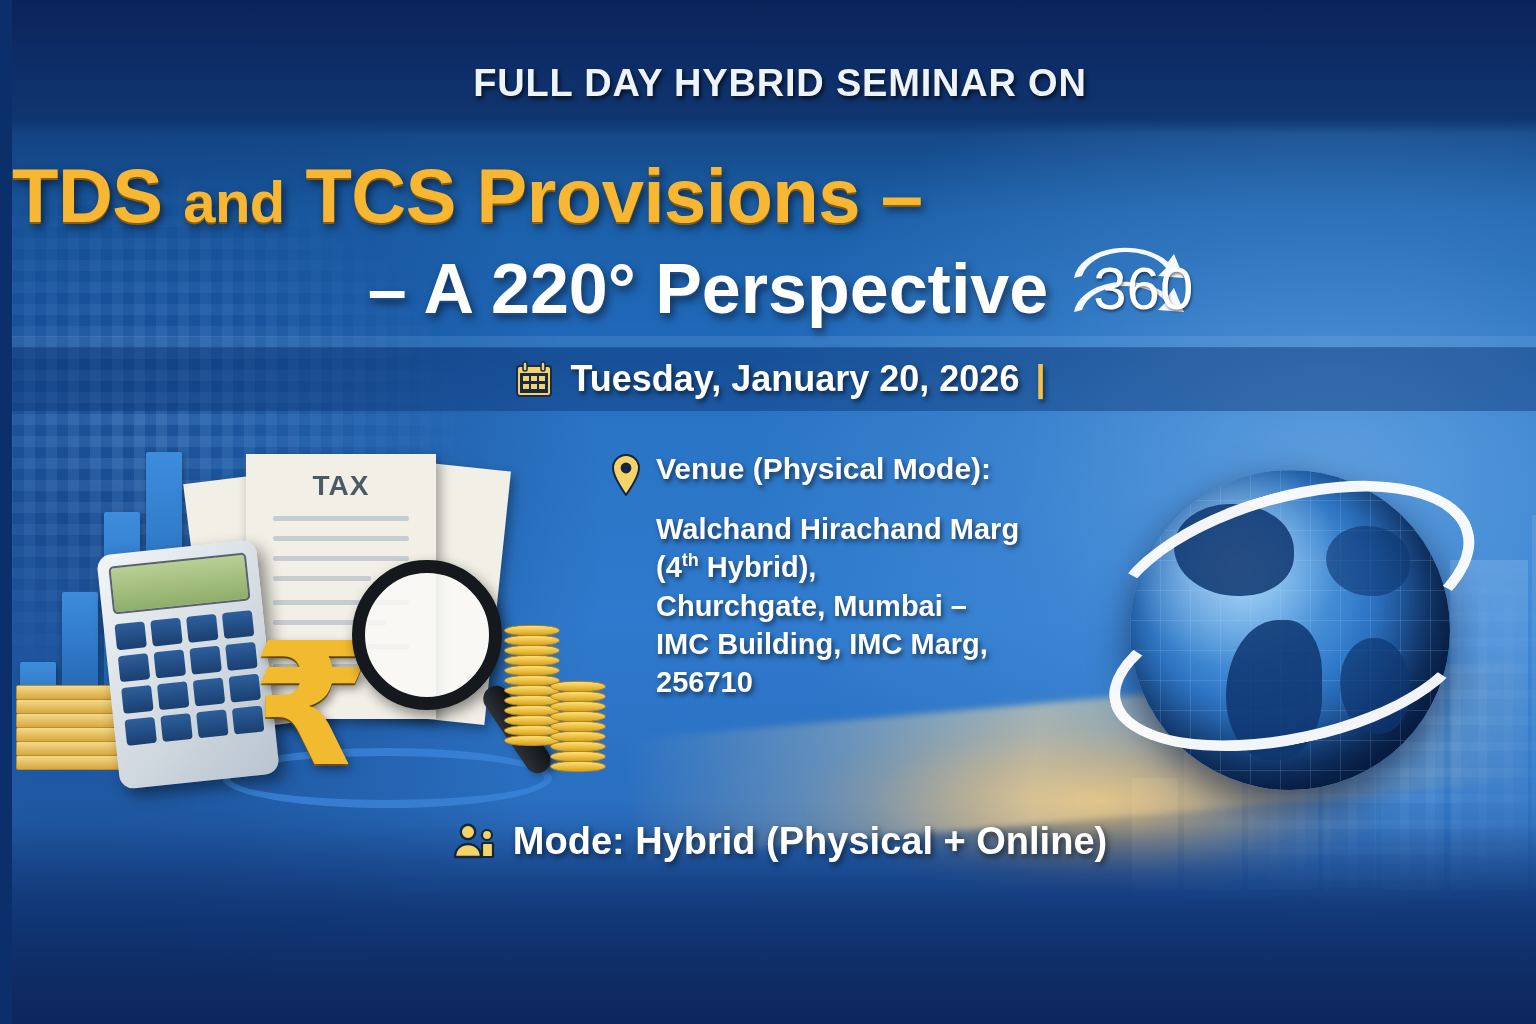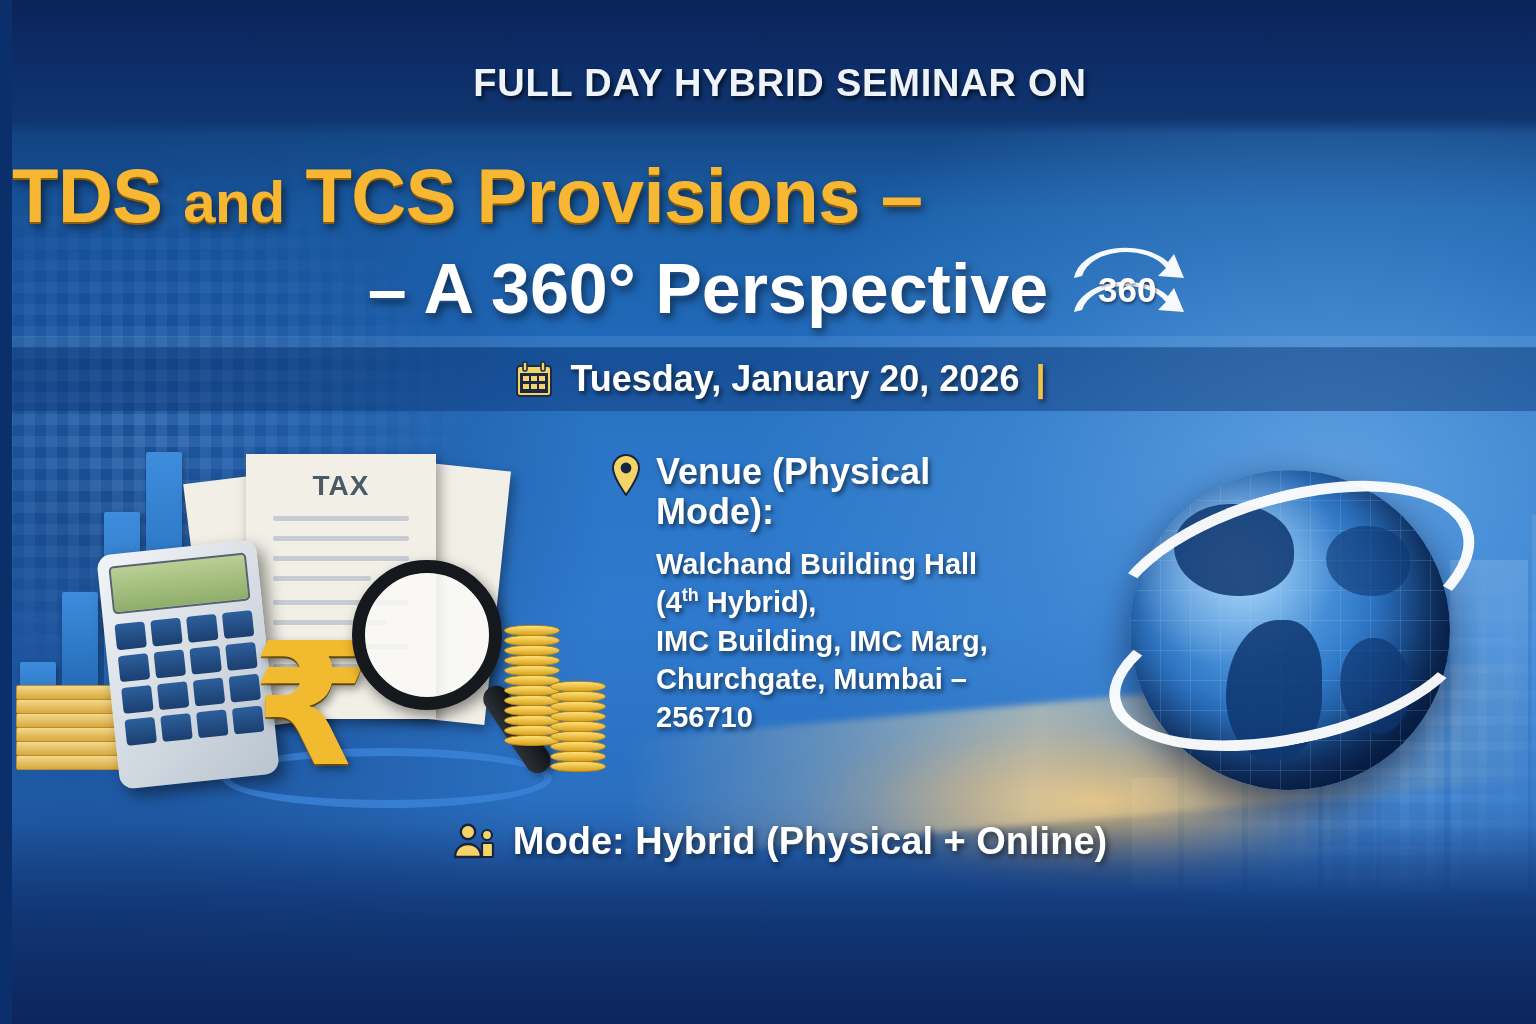--- a/index.html
+++ b/index.html
@@ -103,23 +103,23 @@
   .title-2{
     margin-top:12px;font-size:70px;font-weight:bold;line-height:1;
     color:#ffffff;text-shadow:0 2px 0 #1d4a86, 3px 5px 9px rgba(0,0,0,.5);
     display:flex;align-items:center;justify-content:center;gap:14px;
   }
 
   
   .icon360{position:relative;width:130px;height:86px;flex:0 0 auto;}
   .icon360 svg{position:absolute;left:0;top:0;}
   .icon360 .num{
-    position:absolute;left:0;top:0;width:130px;height:86px;
+    position:absolute;left:16px;top:0;width:130px;height:86px;
     display:flex;align-items:center;justify-content:center;
-    font-size:35px;font-weight:bold;color:#fff;
+    font-size:60px;font-weight:normal;color:#fff;
     text-shadow:1px 2px 3px rgba(0,0,0,.5);
   }
 
   
   .date-row{
     position:absolute;top:358px;left:0;width:100%;
     display:flex;align-items:center;justify-content:center;gap:16px;
     font-size:36px;font-weight:bold;color:#ffffff;
     text-shadow:2px 3px 5px rgba(0,0,0,.6);
   }
@@ -128,21 +128,21 @@
   
   .cal{width:40px;height:40px;position:relative;flex:0 0 auto;}
 
   
   .venue{
     position:absolute;left:598px;top:452px;width:430px;
     color:#ffffff;text-shadow:2px 3px 5px rgba(0,0,0,.55);
   }
   .venue-head{display:flex;align-items:flex-start;gap:14px;}
   .pin{width:32px;height:42px;flex:0 0 auto;margin-top:2px;}
-  .venue-title{font-size:36px;font-weight:bold;line-height:1.1;}
+  .venue-title{font-size:30px;font-weight:bold;line-height:1.1;}
   .venue-lines{margin-top:14px;margin-left:46px;font-size:29px;font-weight:bold;line-height:1.32;}
   .venue-lines sup{font-size:.62em;vertical-align:super;}
 
   
   .mode-row{
     position:absolute;top:820px;left:0;width:100%;
     display:flex;align-items:center;justify-content:center;gap:16px;
     font-size:38px;font-weight:bold;color:#ffffff;
     text-shadow:2px 3px 6px rgba(0,0,0,.6);
   }
@@ -235,21 +235,21 @@
 
   <div class="header-line">FULL DAY HYBRID SEMINAR ON</div>
 
   <div class="title-wrap">
     <div class="title-1">
       <span>TDS</span>
       <span class="and">and</span>
       <span>TCS Provisions –</span>
     </div>
     <div class="title-2">
-      <span>– A 360° Perspective</span>
+      <span>– A 220° Perspective</span>
       <span class="icon360">
         <svg width="130" height="86" viewBox="0 0 130 86" aria-hidden="true">
           <path d="M20 30 A45 30 0 0 1 104 22 L96 30 L122 32 L112 8 L106 16 A52 34 0 0 0 12 32 Z" fill="#ffffff" opacity=".96"></path>
           <path d="M110 56 A45 30 0 0 1 26 64 L34 56 L8 54 L18 78 L24 70 A52 34 0 0 0 118 54 Z" fill="#ffffff" opacity=".96" transform="rotate(180 65 60)"></path>
         </svg>
         <span class="num">360</span>
       </span>
     </div>
   </div>
 
@@ -280,24 +280,24 @@
     <div class="venue-head">
       <span class="pin">
         <svg width="32" height="42" viewBox="0 0 32 42" aria-hidden="true">
           <path d="M16 1C8.8 1 3 6.8 3 14c0 9.6 13 27 13 27s13-17.4 13-27C29 6.8 23.2 1 16 1z" fill="#f4d468" stroke="#16253f" stroke-width="2"></path>
           <circle cx="16" cy="14" r="5.4" fill="#16253f"></circle>
         </svg>
       </span>
       <span class="venue-title">Venue (Physical Mode):</span>
     </div>
     <div class="venue-lines">
-      <div>Walchand Building Hall</div>
+      <div>Walchand Hirachand Marg</div>
       <div><span>(4</span><sup>th</sup><span> Hybrid),</span></div>
+      <div>Churchgate, Mumbai –</div>
       <div>IMC Building, IMC Marg,</div>
-      <div>Churchgate, Mumbai –</div>
       <div>256710</div>
     </div>
   </div>
 
   <div class="mode-row">
     <span class="users-ico">
       <svg width="44" height="40" viewBox="0 0 44 40" aria-hidden="true">
         <circle cx="15" cy="10" r="7.2" fill="#f4d468" stroke="#16253f" stroke-width="2.4"></circle>
         <path d="M2 35c0-8 6-13 13-13s13 5 13 13z" fill="#f4d468" stroke="#16253f" stroke-width="2.4"></path>
         <circle cx="34" cy="13" r="5" fill="#f4d468" stroke="#16253f" stroke-width="2.2"></circle>

